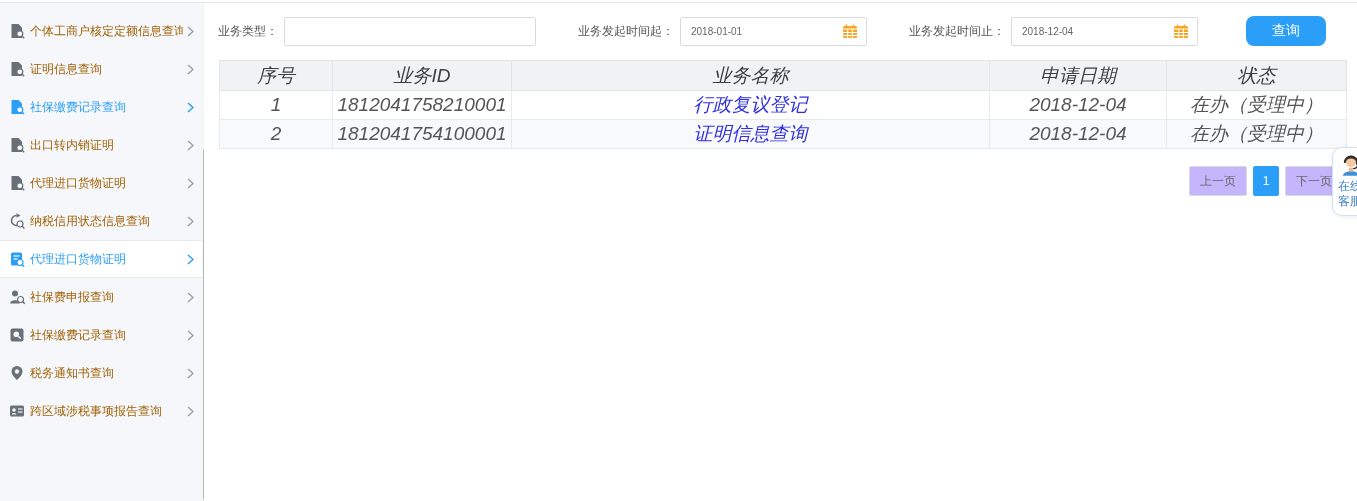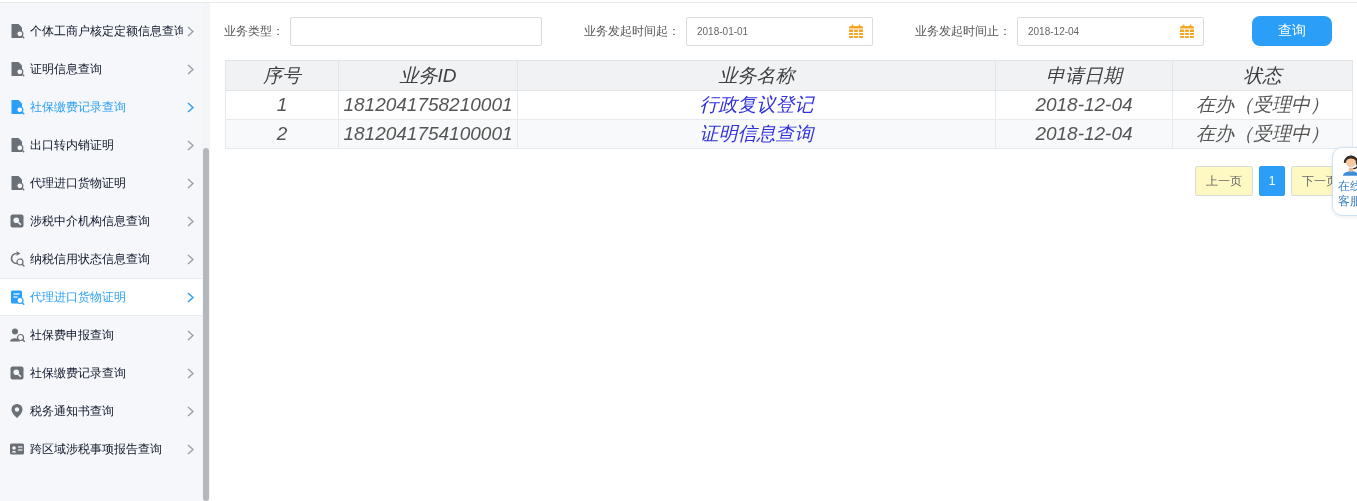--- a/index.html
+++ b/index.html
@@ -12,41 +12,41 @@
   }
   .topline { position: absolute; top: 2px; left: 0; width: 100%; height: 1px; background: #e7e9ea; }
 
   
   .sidebar {
     position: absolute; top: 3px; left: 0; width: 202px; height: 498px;
     background: #f5f7fa; padding-top: 9px;
   }
   .side-item {
     height: 38px; display: flex; align-items: center;
-    padding: 0 8px 0 9px; font-size: 12px; color: #0f172a; cursor: pointer;
+    padding: 0 8px 0 9px; font-size: 12px; color: #a16207; cursor: pointer;
   }
   .side-item .icn { width: 16px; height: 16px; margin-right: 5px; flex: 0 0 16px; color: #6a7077; display: inline-flex; }
   .side-item .lbl { flex: 1; white-space: nowrap; overflow: hidden; }
   .side-item .chev { color: #9aa1a8; display: inline-flex; margin-left: 4px; }
   .side-item.highlight, .side-item.highlight .icn, .side-item.highlight .chev { color: #2b9ff8; }
   .side-item.selected {
     background: #fff; border-top: 1px solid #e7e9ec; border-bottom: 1px solid #e7e9ec;
   }
   .side-item.selected, .side-item.selected .icn, .side-item.selected .chev { color: #2b9ff8; }
 
   .side-scrollbar {
     position: absolute; top: 3px; left: 202px; width: 8px; height: 498px; background: #f3f5f7;
   }
   .side-scrollbar .thumb {
     position: absolute; top: 145px; left: 1px; width: 6px; height: 353px;
     background: #b4b8bc; border-radius: 3px;
   }
 
   
-  .main { position: absolute; top: 3px; left: 210px; width: 1147px; height: 498px; background: #fff; }
+  .main { position: absolute; top: 3px; left: 204px; width: 1147px; height: 498px; background: #fff; }
 
   .form-row { display: flex; align-items: center; height: 30px; margin-top: 13px; font-size: 12px; color: #555; }
   .f-label { white-space: nowrap; }
   .f-label.first { width: 80px; text-align: right; padding-right: 6px; }
   .txt-input {
     width: 252px; height: 29px; border: 1px solid #d9dcde; border-radius: 2px;
     background: #fff; font-size: 12px; color: #555; padding: 0 8px; outline: none;
     font-family: "Liberation Sans", "DejaVu Sans", sans-serif;
   }
   .f-label.mid { margin-left: 42px; padding-right: 6px; }
@@ -73,21 +73,21 @@
   table.results td {
     height: 29px; border: 1px solid #e7eaec; text-align: center; color: #555;
   }
   table.results tr.even td { background: #f8f9fa; }
   a.biz-link { color: #2f2fe0; text-decoration: none; cursor: pointer; }
 
   
   .pager { display: flex; justify-content: flex-end; align-items: center; margin: 17px 8px 0 0; }
   .page-btn {
     height: 30px; min-width: 50px; padding: 0 10px; margin-left: 6px;
-    background: #fef9c3; border: 1px solid #d8dadc; border-radius: 2px;
+    background: #c4b5fd; border: 1px solid #d8dadc; border-radius: 2px;
     color: #666; font-size: 12px; cursor: pointer;
     font-family: "Liberation Sans", "DejaVu Sans", sans-serif;
   }
   .page-btn.active {
     min-width: 26px; width: 26px; padding: 0; background: #2b9ff8;
     border-color: #2b9ff8; color: #fff;
   }
 
   
   .service-widget {
@@ -179,35 +179,20 @@
         </svg>
       </span>
     <span class="lbl">代理进口货物证明</span>
     <span class="chev">
         <svg width="7" height="11" viewBox="0 0 7 11">
           <polyline points="1,1 6,5.5 1,10" fill="none" stroke="currentColor" stroke-width="1.5"></polyline>
         </svg>
       </span>
   </div>
 
-  <div class="side-item">
-    <span class="icn">
-        <svg width="16" height="16" viewBox="0 0 16 16">
-          <rect x="1.5" y="1.5" width="13" height="13" rx="2" fill="currentColor"></rect>
-          <circle cx="7.3" cy="7.3" r="2.8" fill="#f5f7fa"></circle>
-          <line x1="9.4" y1="9.4" x2="11.8" y2="11.8" stroke="#f5f7fa" stroke-width="1.6"></line>
-        </svg>
-      </span>
-    <span class="lbl">涉税中介机构信息查询</span>
-    <span class="chev">
-        <svg width="7" height="11" viewBox="0 0 7 11">
-          <polyline points="1,1 6,5.5 1,10" fill="none" stroke="currentColor" stroke-width="1.5"></polyline>
-        </svg>
-      </span>
-  </div>
 
   <div class="side-item">
     <span class="icn">
         <svg width="16" height="16" viewBox="0 0 16 16">
           <path d="M12.5 7.5A5 5 0 1 1 7.5 2.5" fill="none" stroke="currentColor" stroke-width="1.6"></path>
           <polygon points="7.5,0.2 11.5,2.5 7.5,4.8" fill="currentColor"></polygon>
           <circle cx="11" cy="11" r="3" fill="#f5f7fa" stroke="currentColor" stroke-width="1.2"></circle>
           <line x1="13.2" y1="13.2" x2="15.4" y2="15.4" stroke="currentColor" stroke-width="1.4"></line>
         </svg>
       </span>

